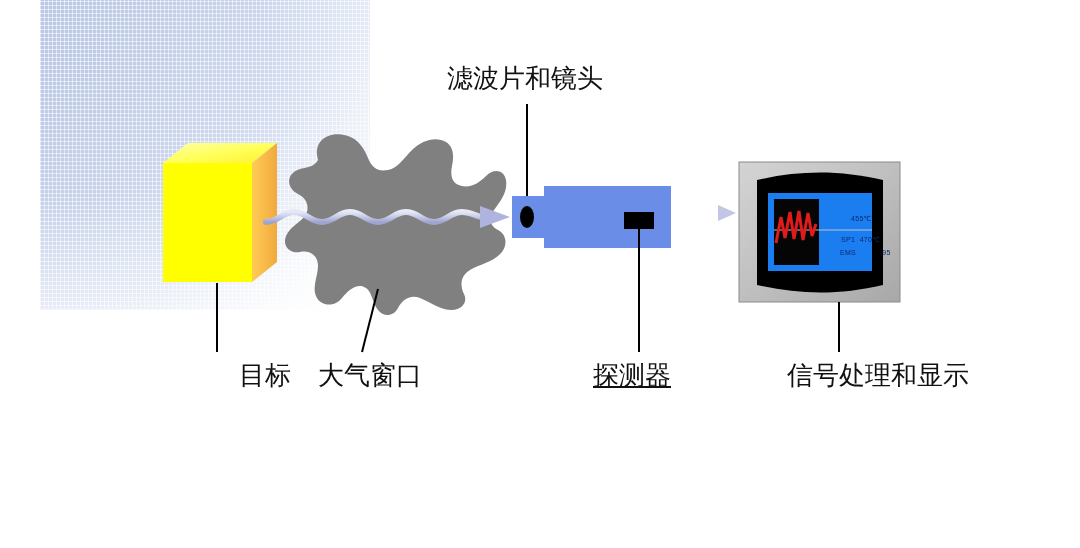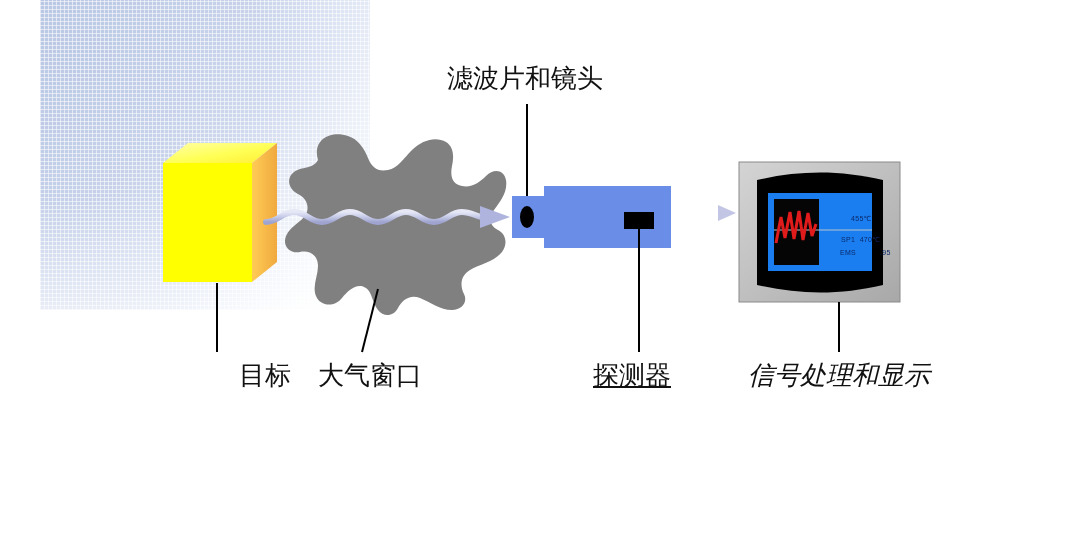--- a/index.html
+++ b/index.html
@@ -49,21 +49,21 @@
     color: #111111;
     font-size: 26px;
     line-height: 1;
     white-space: nowrap;
     font-family: "Liberation Sans", "DejaVu Sans", sans-serif;
   }
   .lbl-filter   { left: 447px; top: 65px;  }
   .lbl-target   { left: 191px; top: 362px; margin-left: 48px; }
   .lbl-atmos    { left: 318px; top: 362px; }
   .lbl-detector { left: 593px; top: 362px; text-decoration: underline; }
-  .lbl-display  { left: 748px; top: 362px; font-style: italic; }
+  .lbl-display  { left: 787px; top: 362px; }
 
   
   .screen-text {
     position: absolute;
     color: #0b2a6b;
     font-size: 7px;
     letter-spacing: 0.3px;
     white-space: nowrap;
     font-family: "Liberation Sans", "DejaVu Sans", sans-serif;
   }

